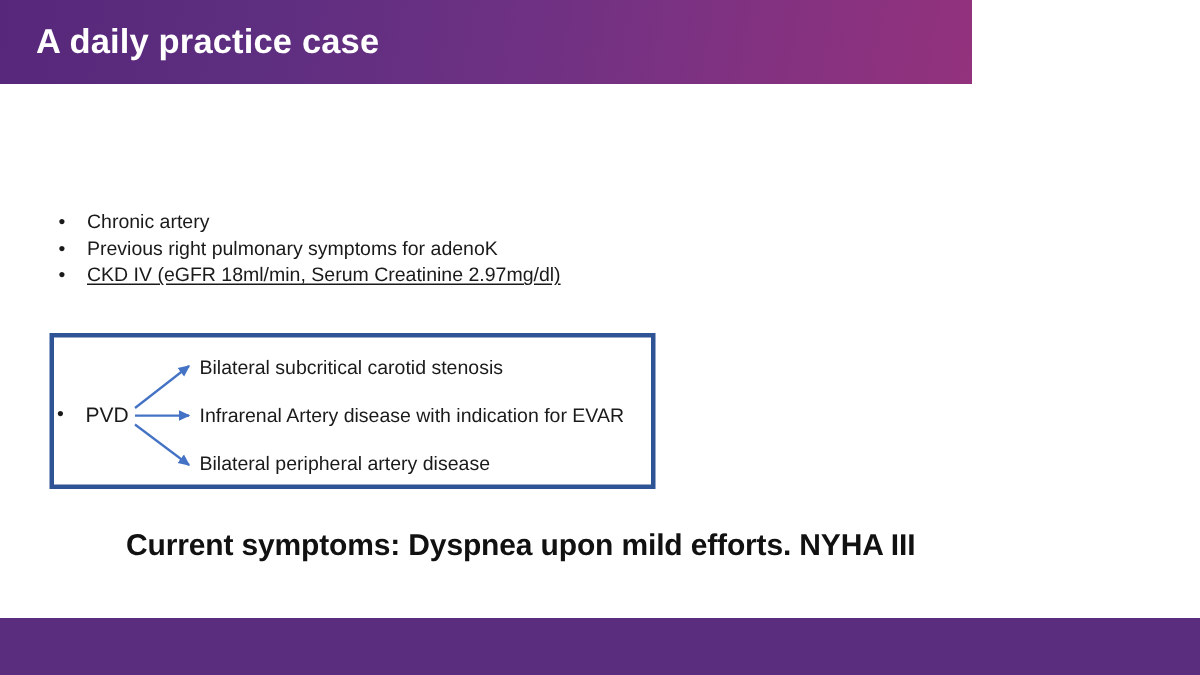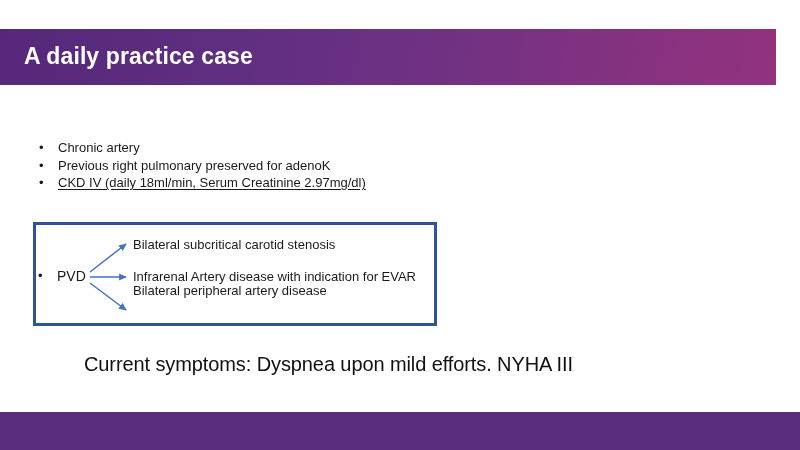--- a/index.html
+++ b/index.html
@@ -13,23 +13,22 @@
   .slide{
     position:relative;
     width:800px;height:450px;
     background:#ffffff;
     overflow:hidden;
   }
 
   
   .header{
     position:absolute;left:0;top:0;
-    width:776px;height:56px;
+    width:648px;height:56px;
     background:linear-gradient(100deg,#56277A 0%,#5E2E80 28%,#6F3183 55%,#8A327F 88%,#93327D 100%);
-    margin-top:29px;
   }
   .header-title{
     position:absolute;left:24px;top:14px;
     font-size:23px;
     font-weight:bold;
     color:#FFFFFF;
     letter-spacing:0.1px;
     white-space:nowrap;
     font-stretch:condensed;
   }
@@ -89,29 +88,30 @@
     pointer-events:none;
   }
   .branch{
     position:absolute;
     font-size:13px;color:#1a1a1a;
     white-space:nowrap;
     line-height:16px;
   }
   .branch-0{left:133px;top:237px;}
   .branch-1{left:133px;top:269px;}
-  .branch-2{left:133px;top:283px;}
+  .branch-2{left:133px;top:301px;}
 
   
   .symptoms{
     position:absolute;left:84px;top:353px;
     font-size:20px;
     color:#111111;
     white-space:nowrap;
     letter-spacing:-0.1px;
+    font-weight:bold;
   }
 
   
   .footer{
     position:absolute;left:0;top:412px;
     width:800px;height:38px;
     background:#5B2D7E;
   }
 </style>
 </head>
@@ -124,25 +124,25 @@
   </div>
 
 
   <ul class="bullets">
     <li>
       <span class="bdot">•</span>
       <span class="btxt">Chronic artery</span>
     </li>
     <li>
       <span class="bdot">•</span>
-      <span class="btxt">Previous right pulmonary preserved for adenoK</span>
+      <span class="btxt">Previous right pulmonary symptoms for adenoK</span>
     </li>
     <li class="underlined">
       <span class="bdot">•</span>
-      <span class="btxt">CKD IV (daily 18ml/min, Serum Creatinine 2.97mg/dl)</span>
+      <span class="btxt">CKD IV (eGFR 18ml/min, Serum Creatinine 2.97mg/dl)</span>
     </li>
   </ul>
 
   <div class="pvd-box"></div>
 
   <span class="pvd-bullet-dot">•</span>
   <span class="pvd-label">PVD</span>
 
   <svg class="arrow-svg" viewBox="0 0 800 450">
     <defs>

